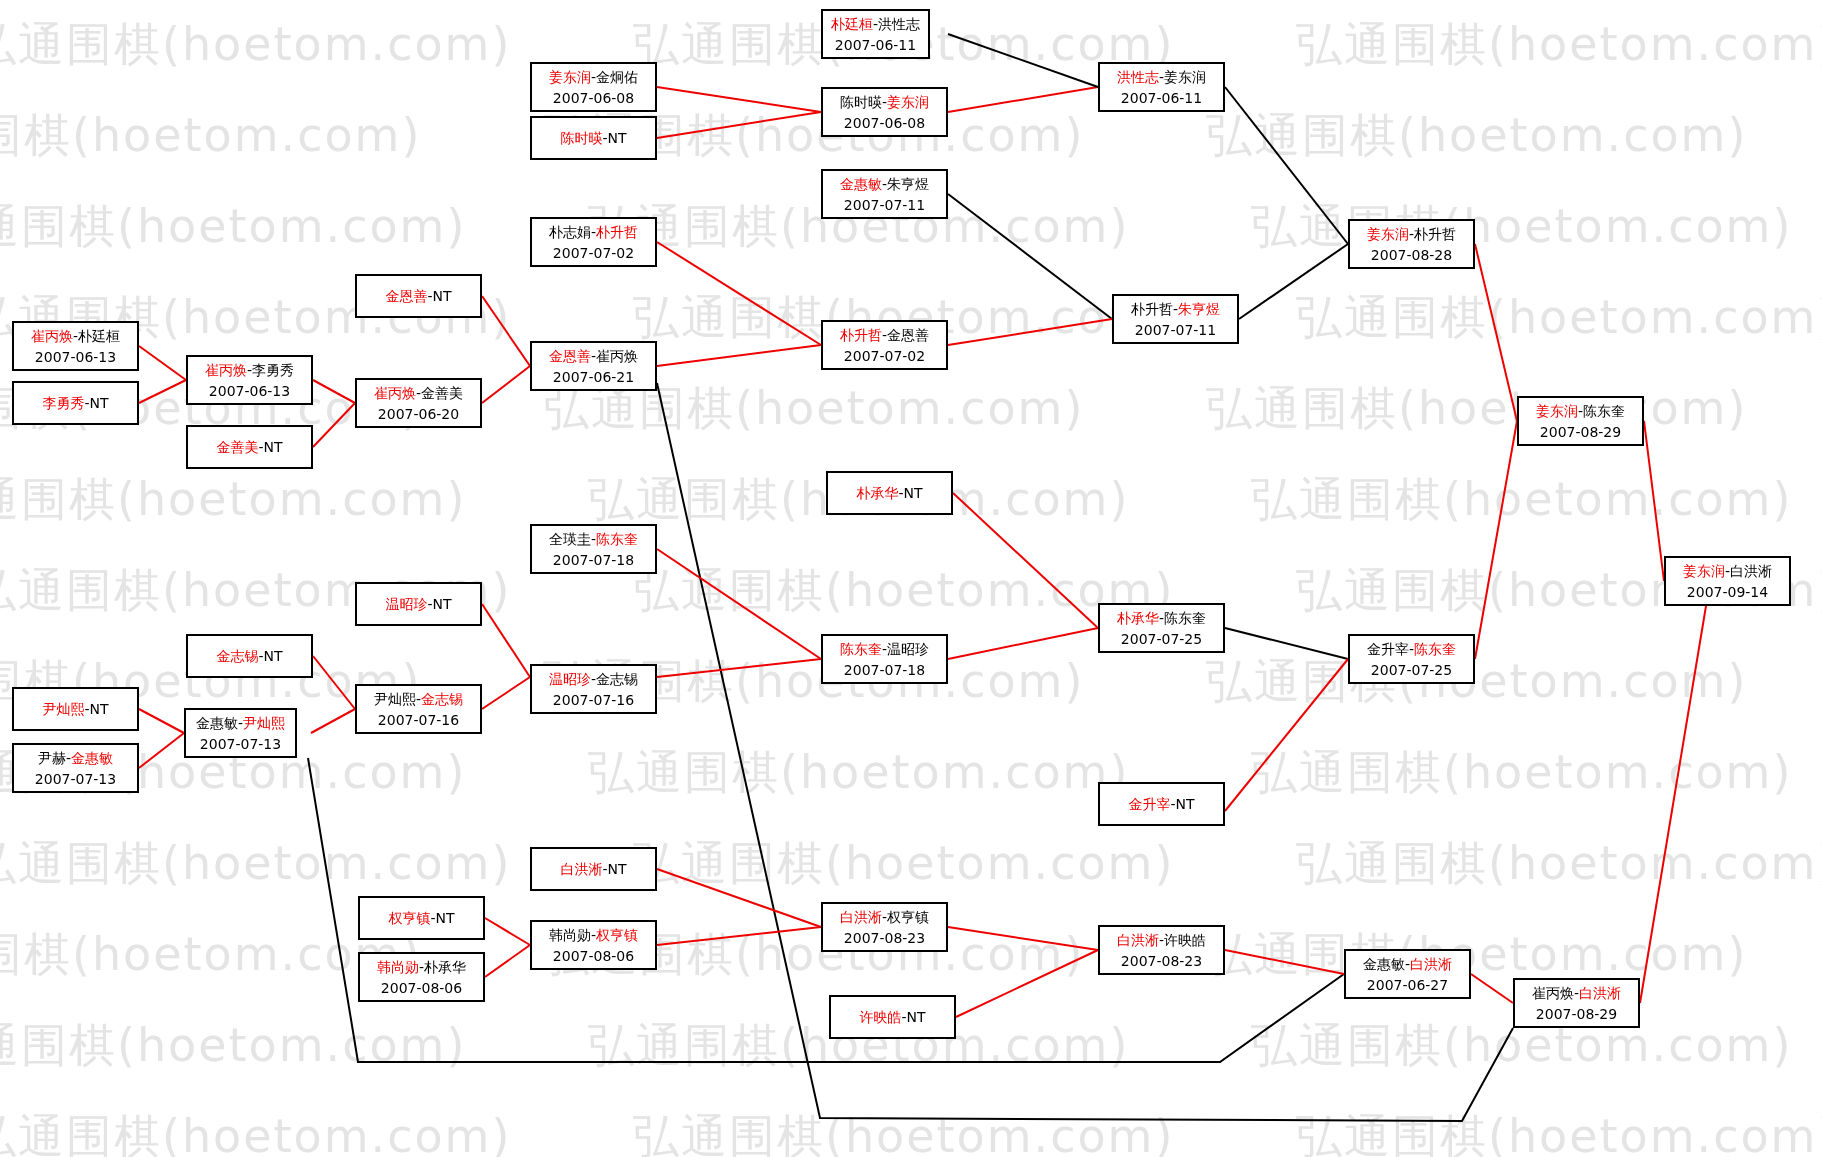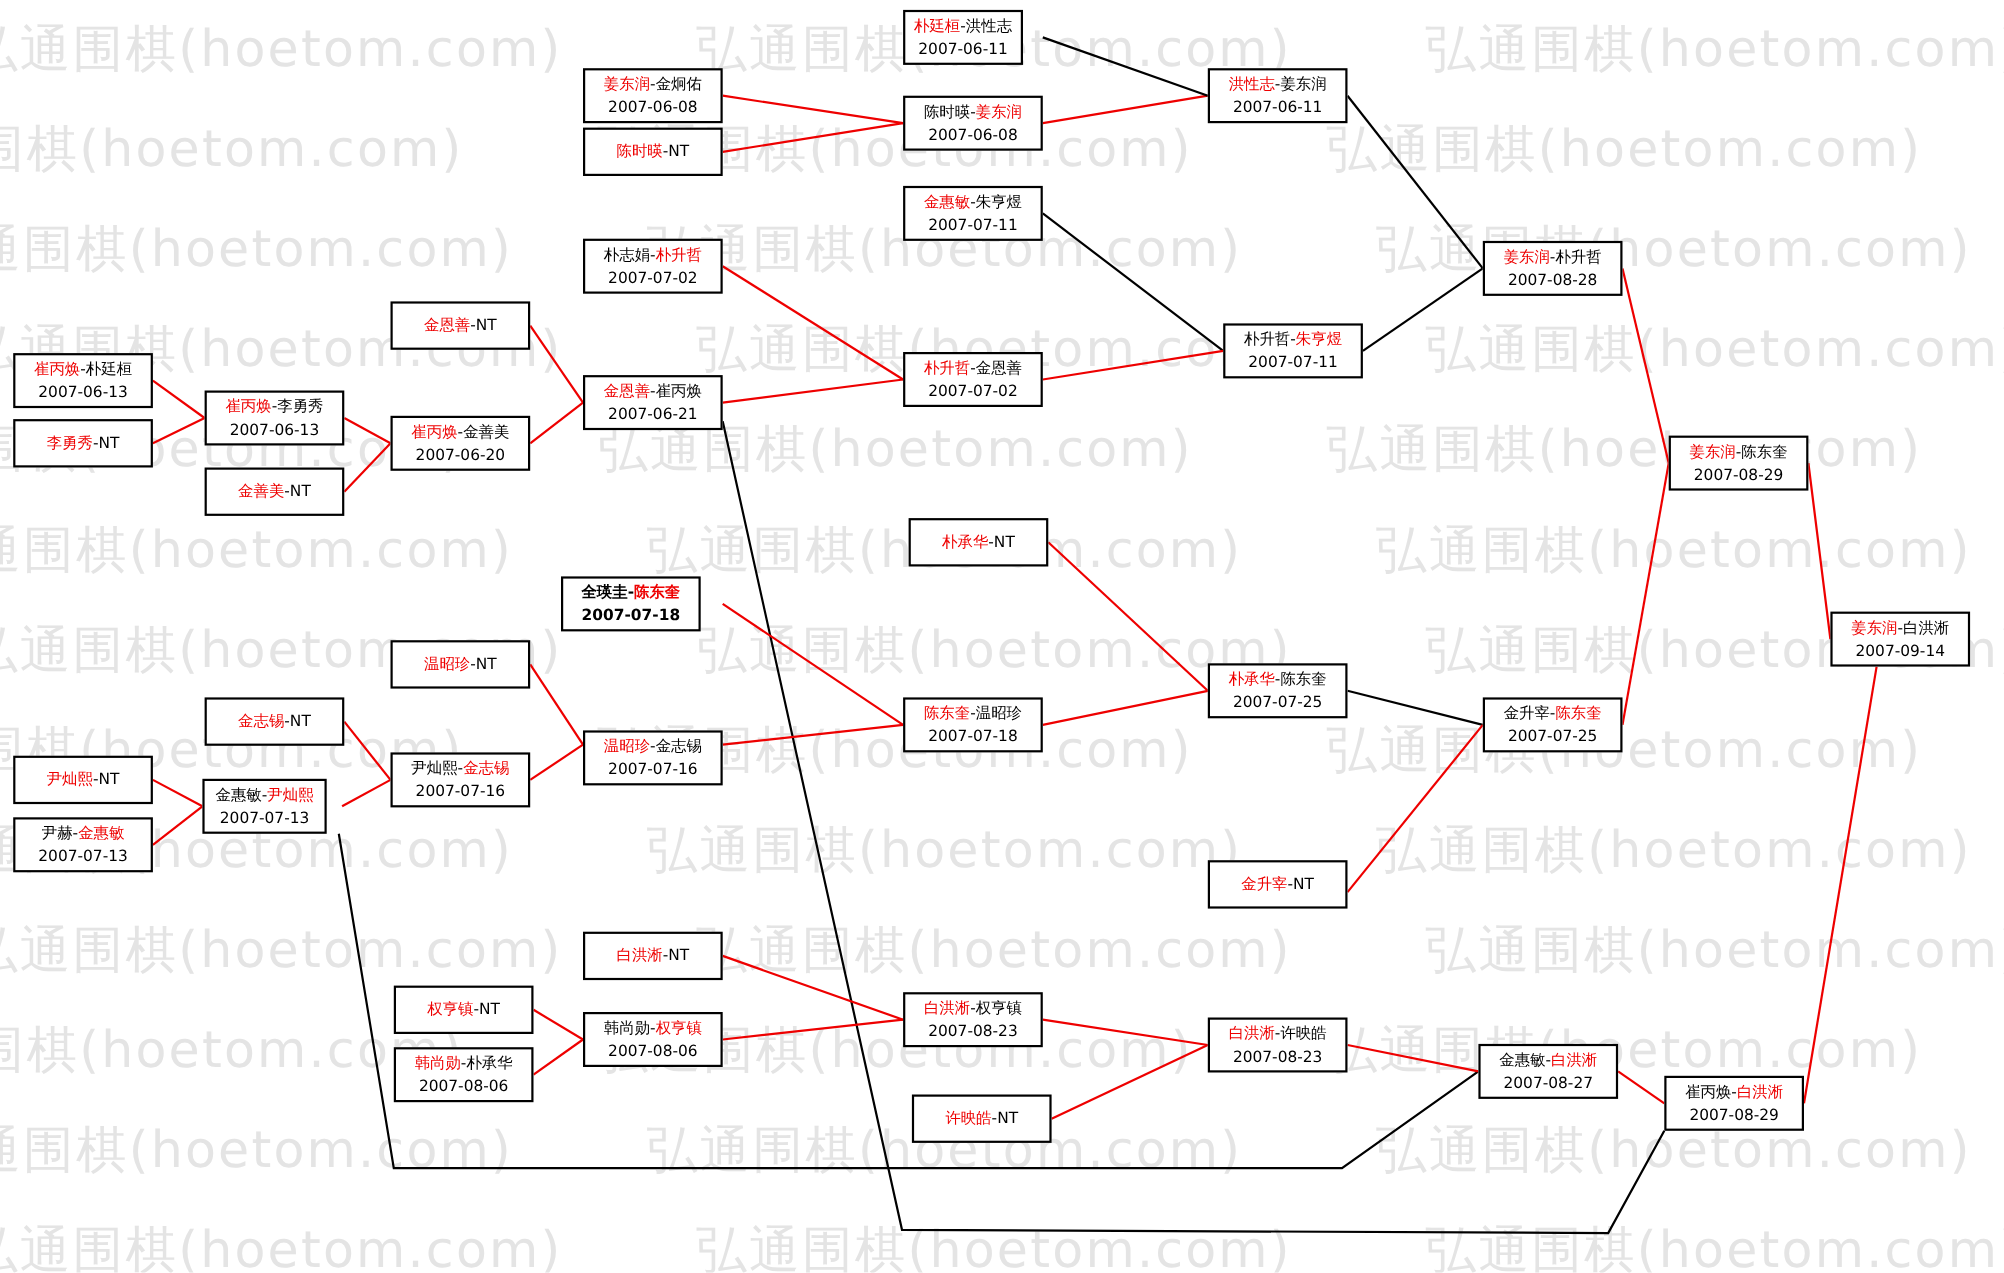--- a/index.html
+++ b/index.html
@@ -182,21 +182,21 @@
         <div class="names"><span class="w">姜东润</span><span class="nm">-</span><span class="nm">陈东奎</span></div>
         <div class="date">2007-08-29</div>
       </div>
       <div class="box" style="left: 1664px; top: 556px; width: 127px; height: 50px;">
         <div class="names"><span class="w">姜东润</span><span class="nm">-</span><span class="nm">白洪淅</span></div>
         <div class="date">2007-09-14</div>
       </div>
       <div class="box" style="left: 826px; top: 471px; width: 127px; height: 44px;">
         <div class="names"><span class="w">朴承华</span><span class="nm">-</span><span class="nm">NT</span></div>
       </div>
-      <div class="box" style="left: 510px; top: 524px; width: 127px; height: 50px; font-weight: bold;">
+      <div class="box" style="left: 530px; top: 524px; width: 127px; height: 50px;">
         <div class="names"><span class="nm">全瑛圭</span><span class="nm">-</span><span class="w">陈东奎</span></div>
         <div class="date">2007-07-18</div>
       </div>
       <div class="box" style="left: 355px; top: 582px; width: 127px; height: 44px;">
         <div class="names"><span class="w">温昭珍</span><span class="nm">-</span><span class="nm">NT</span></div>
       </div>
       <div class="box" style="left: 530px; top: 652px; width: 127px; height: 50px; margin-top: 12px;">
         <div class="names"><span class="w">温昭珍</span><span class="nm">-</span><span class="nm">金志锡</span></div>
         <div class="date">2007-07-16</div>
       </div>
@@ -253,20 +253,20 @@
       </div>
       <div class="box" style="left: 829px; top: 995px; width: 127px; height: 44px;">
         <div class="names"><span class="w">许映皓</span><span class="nm">-</span><span class="nm">NT</span></div>
       </div>
       <div class="box" style="left: 1098px; top: 925px; width: 127px; height: 50px;">
         <div class="names"><span class="w">白洪淅</span><span class="nm">-</span><span class="nm">许映皓</span></div>
         <div class="date">2007-08-23</div>
       </div>
       <div class="box" style="left: 1344px; top: 949px; width: 127px; height: 50px;">
         <div class="names"><span class="nm">金惠敏</span><span class="nm">-</span><span class="w">白洪淅</span></div>
-        <div class="date">2007-08-27</div>
+        <div class="date">2007-06-27</div>
       </div>
       <div class="box" style="left: 1513px; top: 978px; width: 127px; height: 50px;">
         <div class="names"><span class="nm">崔丙焕</span><span class="nm">-</span><span class="w">白洪淅</span></div>
         <div class="date">2007-08-29</div>
       </div>
     </div>
 </div>
 
 </body></html>

